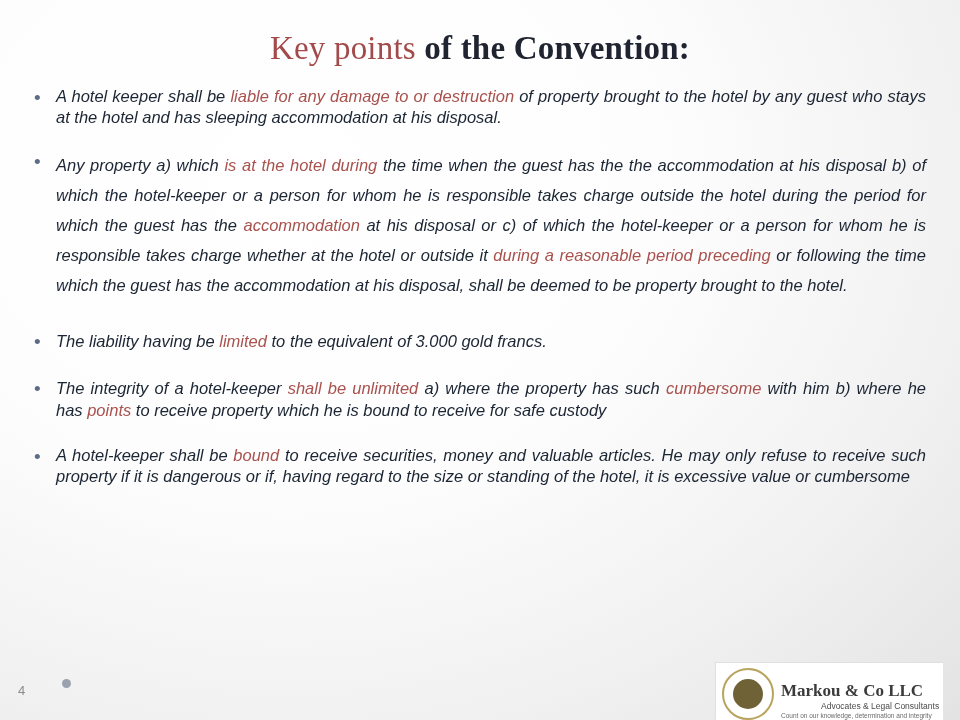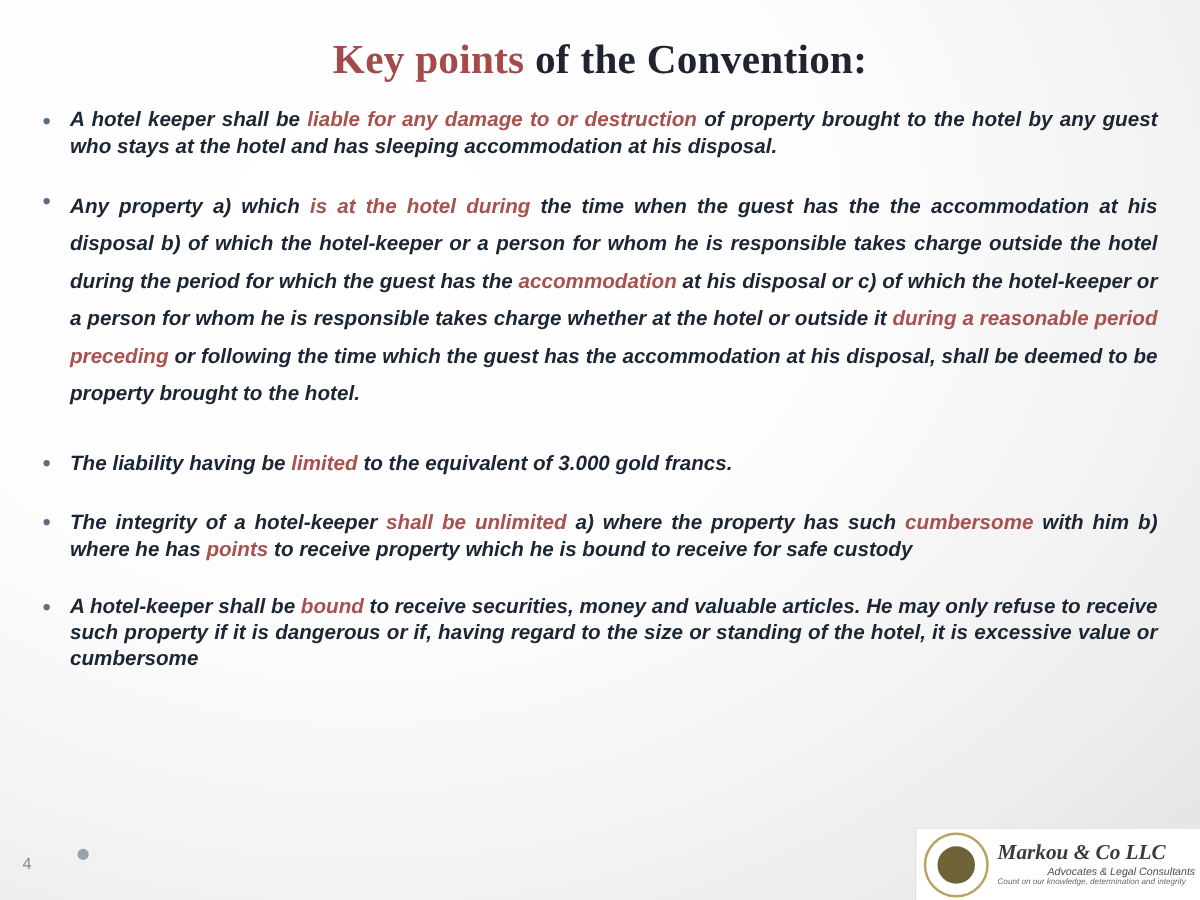--- a/index.html
+++ b/index.html
@@ -24,21 +24,21 @@
     top: 30px;
     left: 0;
     width: 960px;
     text-align: center;
     font-family: "Liberation Serif", serif;
     font-size: 33px;
     letter-spacing: 0.2px;
   }
   .title .t-accent {
     color: #a34a4a;
-    font-weight: 700;
+    font-weight: 400;
     margin-top: 43px;
   }
   .title .t-rest {
     color: #1f2430;
     font-weight: 700;
   }
   .content {
     position: absolute;
     top: 86px;
     left: 34px;
@@ -54,21 +54,21 @@
     width: 22px;
     color: #5c6b86;
     font-size: 19px;
     line-height: 22px;
     text-align: left;
     padding-top: 1px;
   }
   .bullet .para {
     flex: 1 1 auto;
     font-family: "Liberation Sans", sans-serif;
-    font-weight: 700;
+    font-weight: 400;
     font-style: italic;
     font-size: 16.5px;
     color: #1b2533;
     text-align: justify;
     text-justify: inter-word;
   }
   .hl { color: #a8514d; }
 
   .p1 .para { line-height: 21px; }
   .p2 { margin-top: 22px; }
@@ -92,32 +92,31 @@
     position: absolute;
     left: 62px;
     bottom: 32px;
     width: 9px;
     height: 9px;
     border-radius: 50%;
     background: #9aa3ad;
   }
   .logo {
     position: absolute;
-    right: 0;
+    right: 17px;
     bottom: 0;
     width: 228px;
     height: 58px;
     background: #ffffff;
     border-top: 1px solid #e0e0e0;
     border-left: 1px solid #e0e0e0;
     display: flex;
-    align-items: center;
+    align-items: flex-end;
     padding-left: 6px;
     box-sizing: border-box;
-    font-style: italic;
   }
   .logo .seal {
     width: 48px;
     height: 48px;
     border-radius: 50%;
     background: radial-gradient(circle at 40% 35%, #e8dfc0 0%, #cbb87c 45%, #9c8murky 60%, #8d7b45 100%);
     background-color: #c9b madeup;
     border: 2px solid #b9a45f;
     position: relative;
     flex: 0 0 auto;

